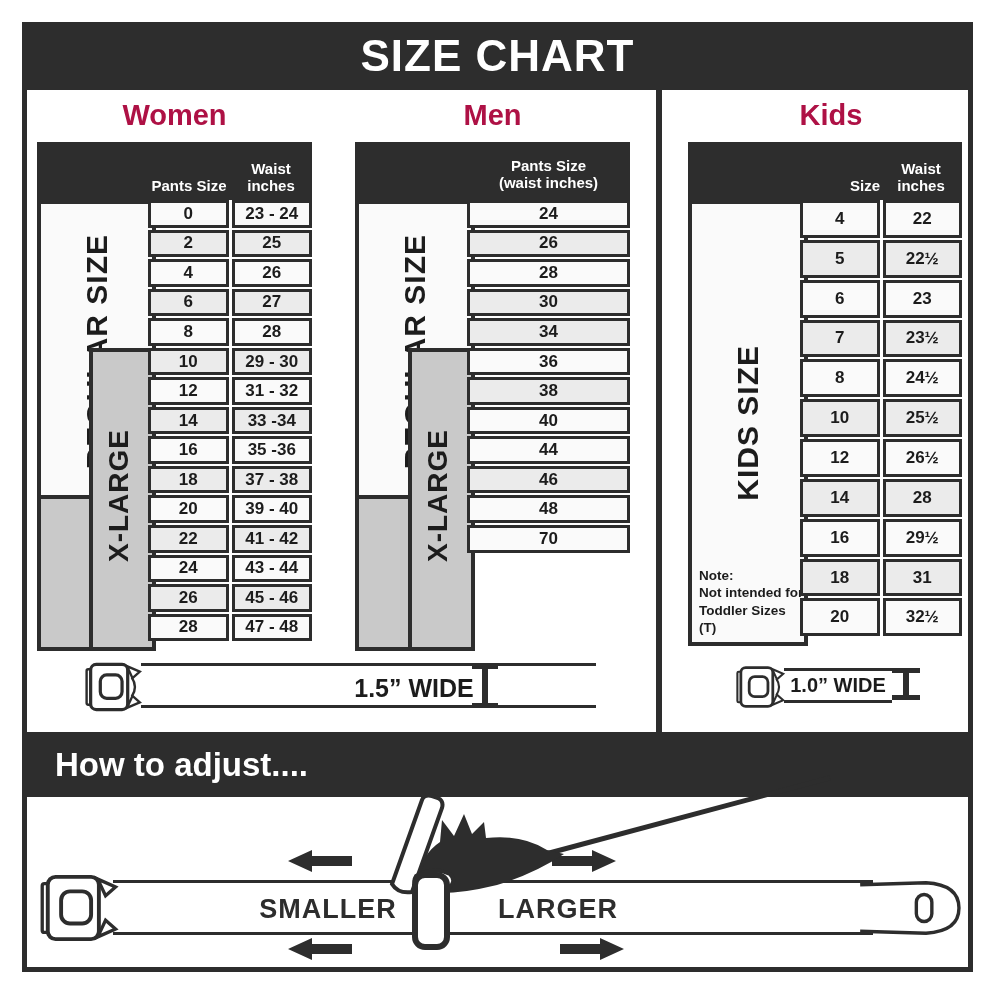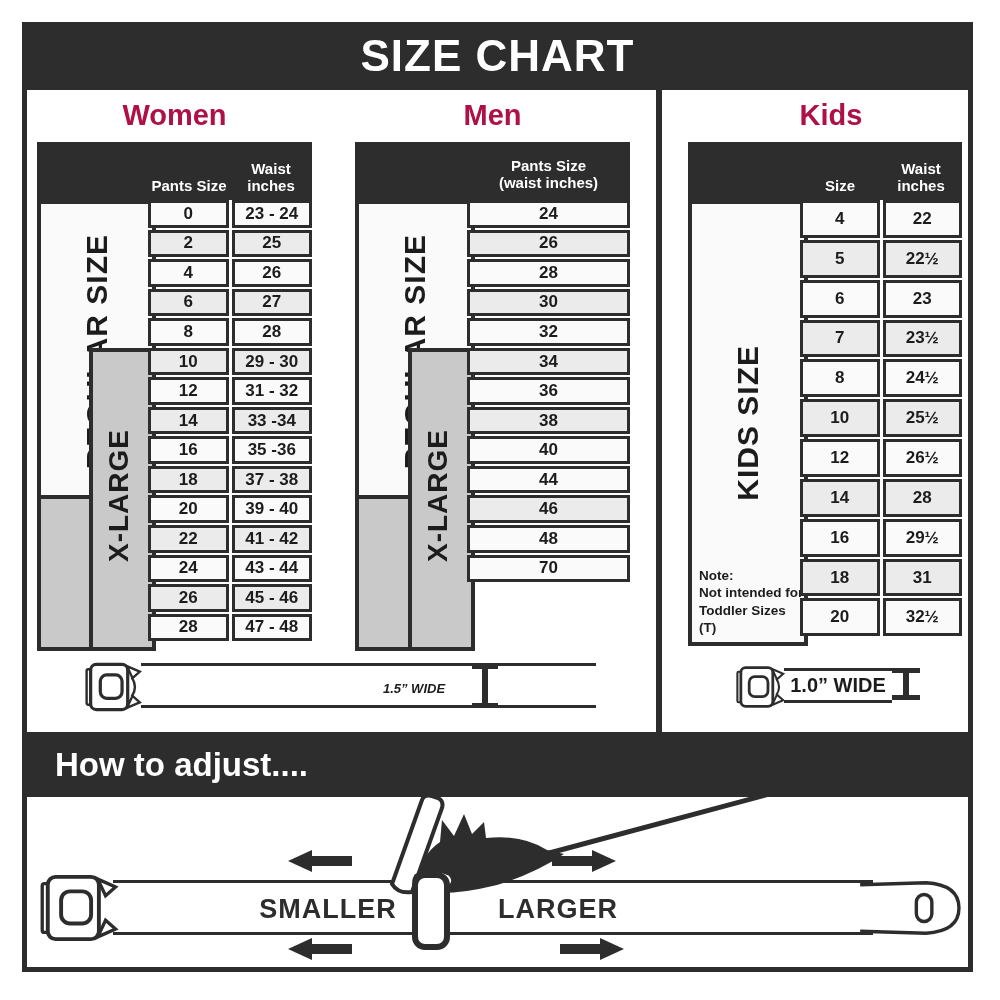--- a/index.html
+++ b/index.html
@@ -162,23 +162,20 @@
         </div>
         <div class="trow alt">
           <div class="tcell">26</div>
         </div>
         <div class="trow">
           <div class="tcell">28</div>
         </div>
         <div class="trow alt">
           <div class="tcell">30</div>
         </div>
-        <div class="trow">
-          <div class="tcell">32</div>
-        </div>
         <div class="trow alt">
           <div class="tcell">34</div>
         </div>
         <div class="trow">
           <div class="tcell">36</div>
         </div>
         <div class="trow alt">
           <div class="tcell">38</div>
         </div>
         <div class="trow">
@@ -195,21 +192,21 @@
         </div>
         <div class="trow">
           <div class="tcell">70</div>
         </div>
       </div>
   </div>
 </div>
 
 <div class="abs stable" style="left:688px;width:274px;height:496px;">
   <div class="thead">
-    <div class="hlab" style="left:112px;width:80px;">Size</div>
+    <div class="hlab" style="left:112px;width:80px;text-align:right;">Size</div>
     <div class="hlab" style="left:192px;width:82px;">
       <span>Waist</span><br>
       <span>inches</span>
     </div>
   </div>
   <div class="tbody" style="height:438px;">
     <div class="sidebox" style="left:0;top:0;width:112px;height:438px;">
       <span class="vtext kids-label">KIDS SIZE</span>
       <div class="note">
         <span>Note:</span><br>
@@ -270,21 +267,21 @@
   <g fill="#fff" stroke="#2d2d2d">
     <rect x="2" y="10" width="9" height="44" rx="2" stroke-width="3"></rect>
     <path d="M52 6 L68 13 L59 21 Z" stroke-width="3"></path>
     <path d="M52 58 L68 51 L59 43 Z" stroke-width="3"></path>
     <path d="M58 20 Q66 32 58 44" stroke-width="3" fill="none"></path>
     <rect x="7" y="4" width="46" height="56" rx="7" stroke-width="4"></rect>
     <rect x="19" y="17" width="27" height="29" rx="8" stroke-width="4"></rect>
   </g>
 </svg>
 <div class="abs strap" style="left:141px;top:663px;width:455px;height:45px;"></div>
-<div class="abs widetext" style="left:344px;top:678px;width:140px;height:20px;font-size:13px;font-style:italic;">1.5” WIDE</div>
+<div class="abs widetext" style="left:344px;top:678px;width:140px;height:20px;font-size:25px;">1.5” WIDE</div>
 <div class="abs ibar" style="left:472px;top:664px;width:26px;height:5px;"></div>
 <div class="abs ibar" style="left:482px;top:664px;width:6px;height:44px;"></div>
 <div class="abs ibar" style="left:472px;top:703px;width:26px;height:5px;"></div>
 
 <svg class="abs" style="left:736px;top:661px;" width="50" height="52" viewBox="0 0 72 64">
   <g fill="#fff" stroke="#2d2d2d">
     <rect x="2" y="10" width="9" height="44" rx="2" stroke-width="3"></rect>
     <path d="M52 6 L68 13 L59 21 Z" stroke-width="3"></path>
     <path d="M52 58 L68 51 L59 43 Z" stroke-width="3"></path>
     <path d="M58 20 Q66 32 58 44" stroke-width="3" fill="none"></path>

